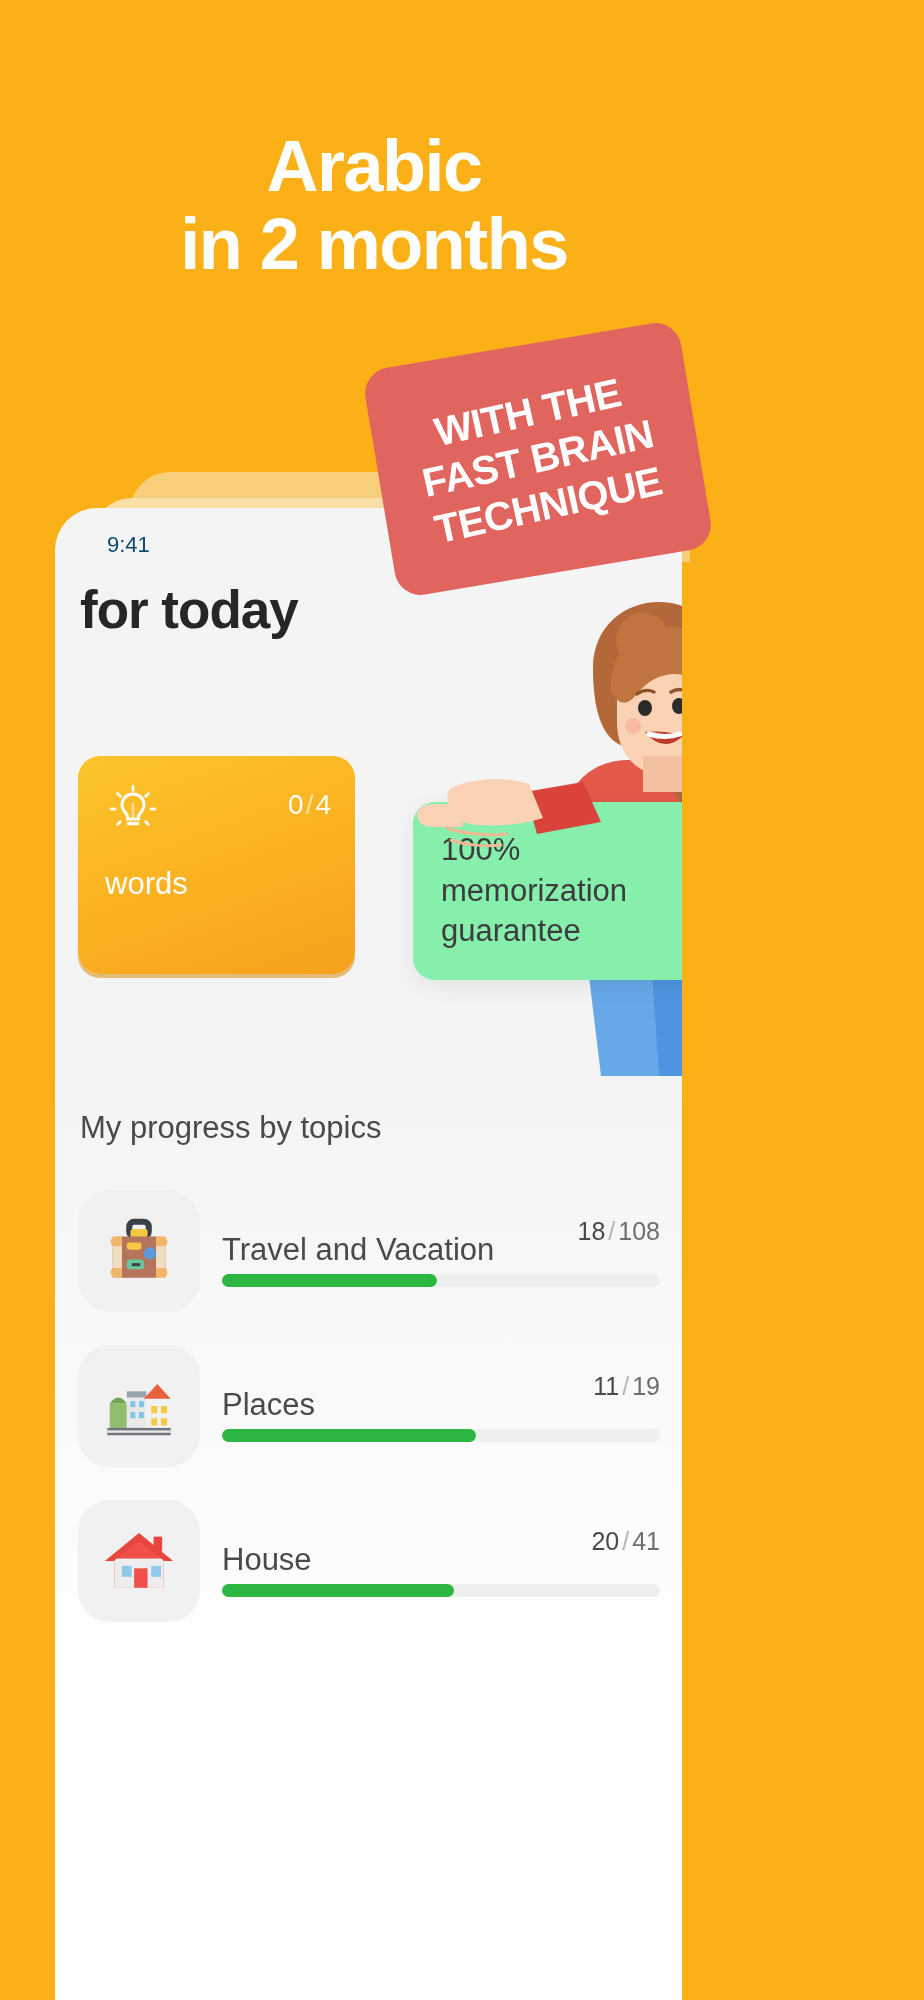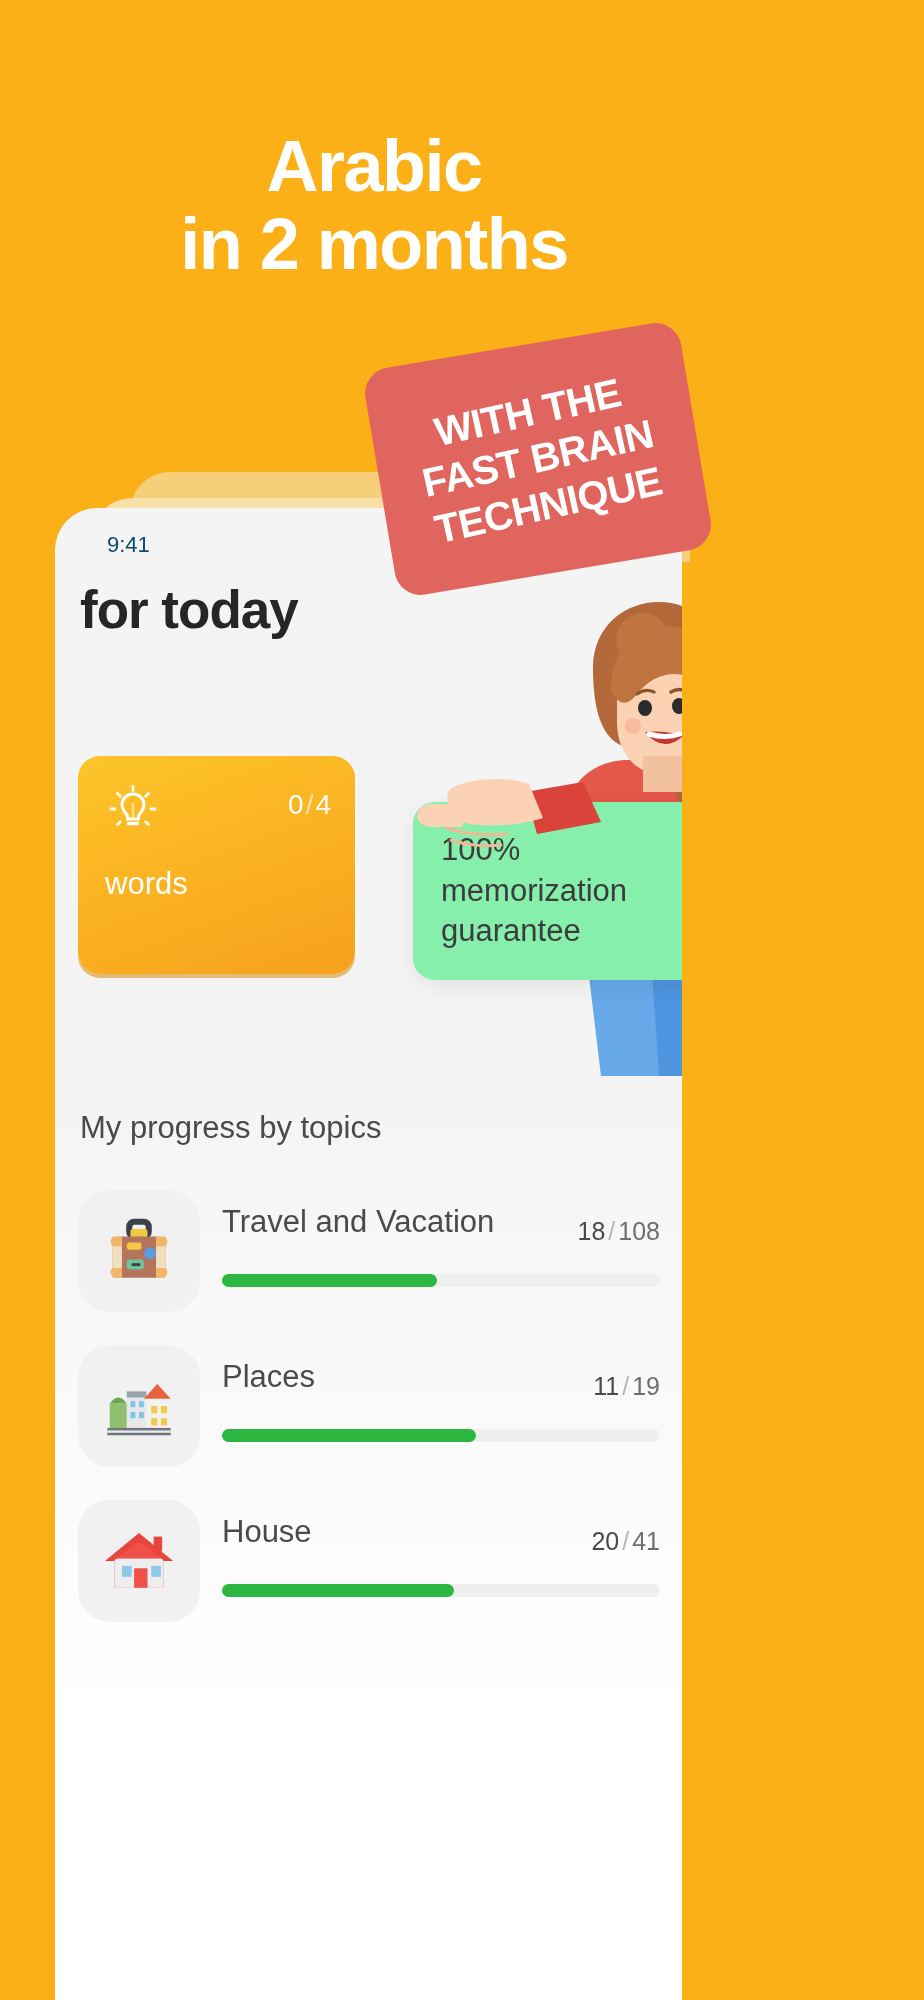--- a/index.html
+++ b/index.html
@@ -142,21 +142,21 @@
     position:relative; height:155px;
   }
   .row-tile{
     position:absolute; left:23px; top:16px;
     width:122px; height:122px;
     background:#F1F1F1; border-radius:32px;
     display:flex; align-items:center; justify-content:center;
   }
   .row-tile svg{ width:78px; height:78px; }
   .row-name{
-    position:absolute; left:167px; top:30px;
+    position:absolute; left:167px; top:58px;
     font-size:31px; color:#4A4A4A;text-align:right;
   }
   .row-count{
     position:absolute; right:22px; top:43px;
     font-size:25px; color:#4A4A4A; white-space:nowrap;text-align:right;
   }
   .row-count .sep{ color:#B6B6B6; margin:0 3px; }
   .row-count .den{ color:#6E6E6E; }
   .bar-track{
     position:absolute; left:167px; right:22px; top:100px;

